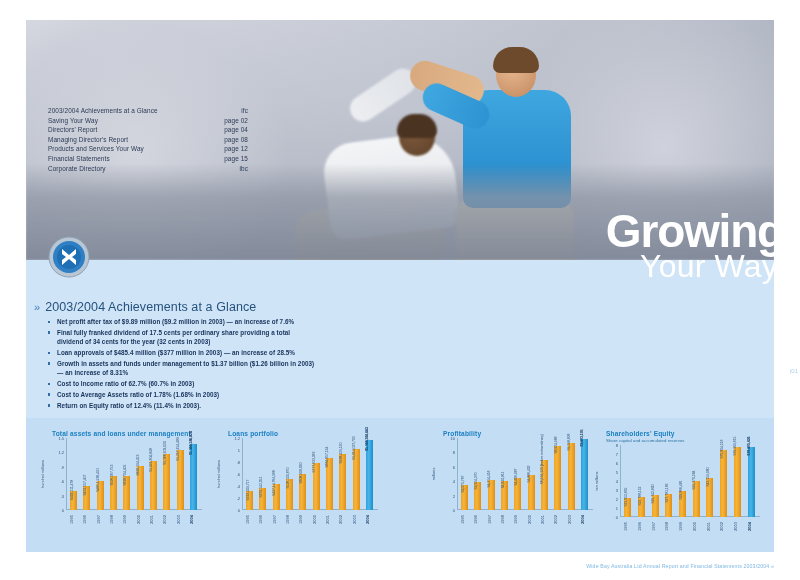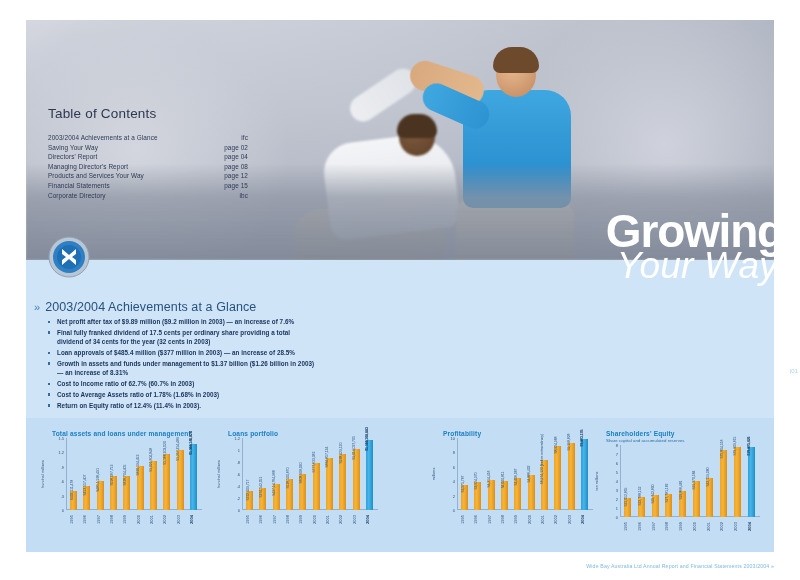--- a/index.html
+++ b/index.html
@@ -72,22 +72,22 @@
   .toc-row{display:flex;justify-content:space-between;align-items:baseline;
     font-size:6.4px;line-height:9.6px;color:#2b3a55;letter-spacing:.1px;white-space:nowrap;}
   .toc-row .pg{color:#2b3a55;}
 
   
   .growing{
     position:absolute;right:16px;top:208px;font-size:46px;line-height:46px;font-weight:bold;
     color:#ffffff;letter-spacing:-1.2px;
   }
   .yourway{
-    position:absolute;right:22px;top:252px;font-size:37px;line-height:28px;
-    font-style:italic;color:#ffffff;letter-spacing:.2px;font-weight:400;
+    position:absolute;right:22px;top:252px;font-size:32px;line-height:28px;
+    color:#ffffff;letter-spacing:.2px;font-weight:400;
   }
 
   
   .logo{position:absolute;left:48px;top:236px;width:42px;height:42px;}
 
   
   .panel{
     position:absolute;left:26px;top:260px;width:748px;height:292px;
     background:#cfe4f7;
   }
@@ -159,21 +159,20 @@
     <div class="p1-legs"></div>
     <div class="p1-body"></div>
     <div class="p1-armL"></div>
     <div class="p1-armR"></div>
     <div class="p1-head"></div>
     <div class="p1-hair"></div>
     <div class="hero-ground"></div>
   </div>
 
   <div class="toc">
-    <div class="toc-title">Table of Contents</div>
     <div class="toc-list" id="toc-list">
         <div class="toc-row">
           <span>2003/2004 Achievements at a Glance</span>
           <span class="pg">ifc</span>
         </div>
         <div class="toc-row">
           <span>Saving Your Way</span>
           <span class="pg">page 02</span>
         </div>
         <div class="toc-row">

